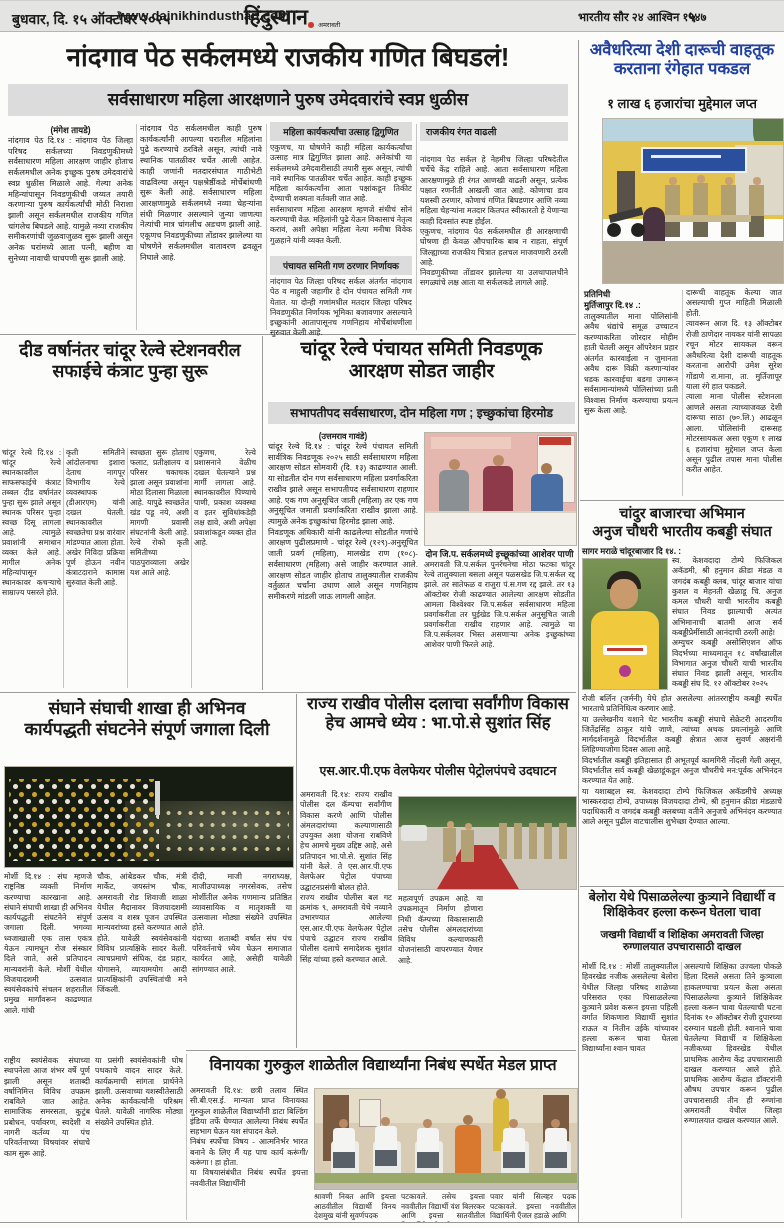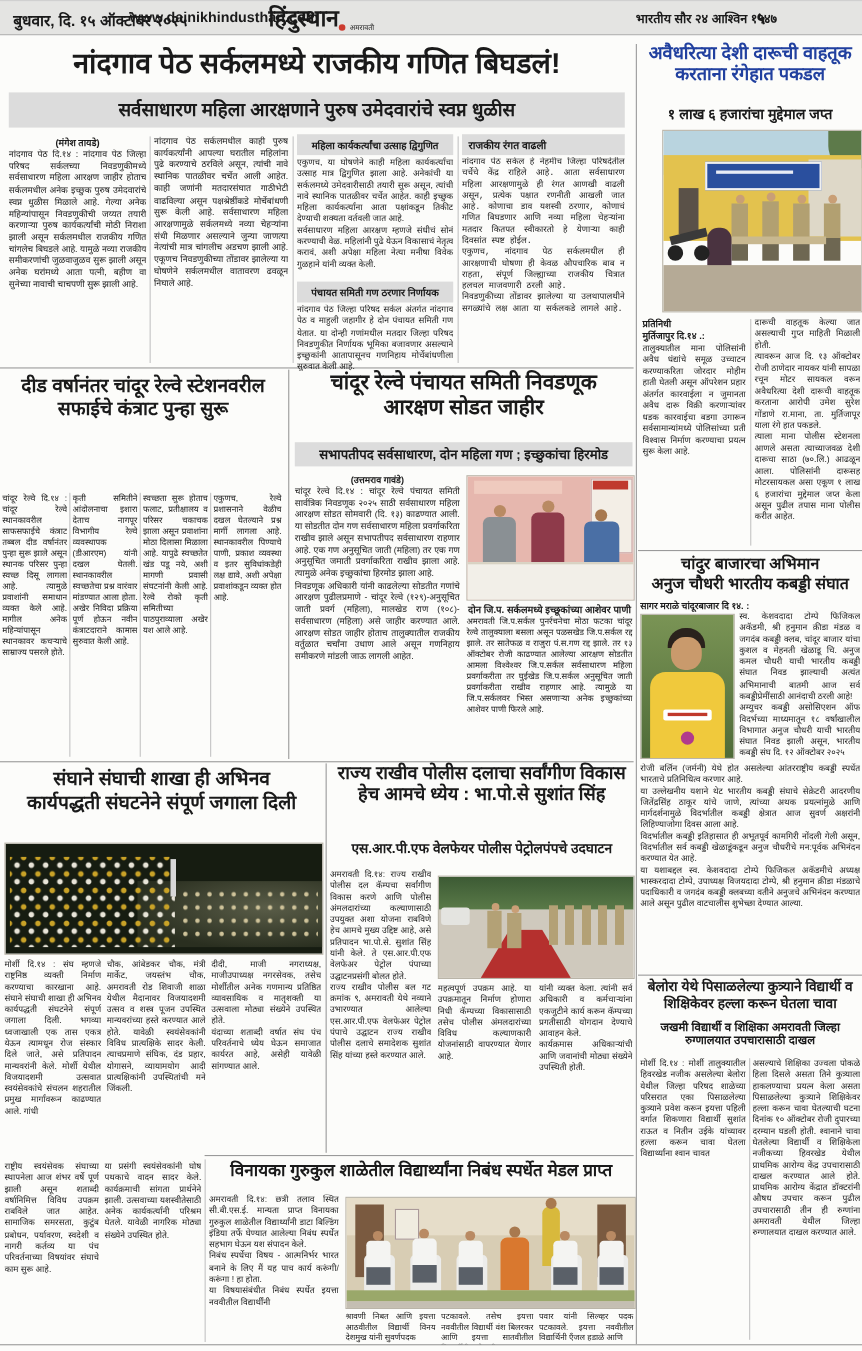--- a/index.html
+++ b/index.html
@@ -54,21 +54,21 @@
   <div class="abs" style="left:270px;top:122px;width:142px;">
     <div class="band ctr b" style="font-size:9px;padding:3px 2px;">महिला कार्यकर्त्यांचा उत्साह द्विगुणित</div>
     <div class="just" style="height:110px;font-size:7.8px;line-height:1.32;margin-top:2px;">एकुणच, या घोषणेने काही महिला कार्यकर्त्यांचा उत्साह मात्र द्विगुणित झाला आहे. अनेकांची या सर्कलमध्ये उमेदवारीसाठी तयारी सुरू असून, त्यांची नावे स्थानिक पातळीवर चर्चेत आहेत. काही इच्छुक महिला कार्यकर्त्यांना आता पक्षांकडून तिकीट देण्याची शक्यता वर्तवली जात आहे.
 सर्वसाधारण महिला आरक्षण म्हणजे संधीचं सोनं करण्याची वेळ. महिलांनी पुढे येऊन विकासाचं नेतृत्व करावं, अशी अपेक्षा महिला नेत्या मनीषा विवेक गुळहाने यांनी व्यक्त केली.</div>
     <div class="band ctr b" style="font-size:9px;padding:3px 2px;margin-top:3px;">पंचायत समिती गण ठरणार निर्णायक</div>
     <div class="just" style="height:60px;font-size:7.8px;line-height:1.32;margin-top:2px;">नांदगाव पेठ जिल्हा परिषद सर्कल अंतर्गत नांदगाव पेठ व माहुली जहागीर हे दोन पंचायत समिती गण येतात. या दोन्ही गणांमधील मतदार जिल्हा परिषद निवडणुकीत निर्णायक भूमिका बजावणार असल्याने इच्छुकांनी आतापासूनच गणनिहाय मोर्चेबांधणीला सुरुवात केली आहे.</div>
   </div>
 
   <div class="abs" style="left:420px;top:122px;width:148px;">
     <div class="band b" style="font-size:9.5px;padding:3px 6px;">राजकीय रंगत वाढली</div>
-    <div class="just" style="height:188px;font-size:7.8px;line-height:1.32;margin-top:2px;font-family:Liberation Mono, monospace;">नांदगाव पेठ सर्कल हे नेहमीच जिल्हा परिषदेतील चर्चेचे केंद्र राहिले आहे. आता सर्वसाधारण महिला आरक्षणामुळे ही रंगत आणखी वाढली असून, प्रत्येक पक्षात रणनीती आखली जात आहे. कोणाचा डाव यशस्वी ठरणार, कोणाचं गणित बिघडणार आणि नव्या महिला चेहऱ्यांना मतदार कितपत स्वीकारतो हे येणाऱ्या काही दिवसांत स्पष्ट होईल.
+    <div class="just" style="height:188px;font-size:7.8px;line-height:1.32;margin-top:14px;">नांदगाव पेठ सर्कल हे नेहमीच जिल्हा परिषदेतील चर्चेचे केंद्र राहिले आहे. आता सर्वसाधारण महिला आरक्षणामुळे ही रंगत आणखी वाढली असून, प्रत्येक पक्षात रणनीती आखली जात आहे. कोणाचा डाव यशस्वी ठरणार, कोणाचं गणित बिघडणार आणि नव्या महिला चेहऱ्यांना मतदार कितपत स्वीकारतो हे येणाऱ्या काही दिवसांत स्पष्ट होईल.
 एकुणच, नांदगाव पेठ सर्कलमधील ही आरक्षणाची घोषणा ही केवळ औपचारिक बाब न राहता, संपूर्ण जिल्ह्याच्या राजकीय चित्रात हलचल माजवणारी ठरली आहे.
 निवडणुकीच्या तोंडावर झालेल्या या उलथापालथीने सगळ्यांचे लक्ष आता या सर्कलकडे लागले आहे.</div>
   </div>
 
   <div class="abs rule-l" style="left:136px;top:124px;width:1px;height:206px;"></div>
   <div class="abs rule-l" style="left:266px;top:124px;width:1px;height:206px;"></div>
   <div class="abs rule-l" style="left:416px;top:124px;width:1px;height:206px;"></div>
 
   <div class="abs hl ctr" style="left:582px;top:40px;width:200px;font-size:16.5px;color:#21409f;">अवैधरित्या देशी दारूची वाहतूक
 करताना रंगेहात पकडल</div>
@@ -191,22 +191,20 @@
     <div class="s" style="left:38px;top:48px;width:82px;height:44px;background:#b5302e;clip-path:polygon(32% 0,68% 0,100% 100%,0 100%);"></div>
     <div class="s" style="left:2px;top:28px;width:26px;height:16px;background:#e4e4e0;border-radius:3px;"></div>
     <div class="s" style="left:48px;top:24px;width:7px;height:7px;border-radius:50%;background:#c99f76;"></div>
     <div class="s" style="left:44px;top:31px;width:13px;height:34px;background:#b3a176;"></div>
     <div class="s" style="left:66px;top:26px;width:7px;height:7px;border-radius:50%;background:#c99f76;"></div>
     <div class="s" style="left:62px;top:33px;width:13px;height:32px;background:#b3a176;"></div>
     <div class="s" style="left:100px;top:26px;width:72px;height:36px;background:repeating-linear-gradient(90deg,#b3a176 0 8px,transparent 8px 15px);"></div>
   </div>
 
   <div class="abs just" style="left:398px;top:894px;width:85px;height:152px;font-size:7.8px;line-height:1.32;">महत्वपूर्ण उपक्रम आहे. या उपक्रमातून निर्माण होणारा निधी कॅम्पच्या विकासासाठी तसेच पोलीस अंमलदारांच्या विविध कल्याणकारी योजनांसाठी वापरण्यात येणार आहे.</div>
-  <div class="abs just" style="left:490px;top:894px;width:85px;height:152px;font-size:7.8px;line-height:1.32;">यांनी व्यक्त केला. त्यांनी सर्व अधिकारी व कर्मचाऱ्यांना एकजुटीने कार्य करून कॅम्पच्या प्रगतीसाठी योगदान देण्याचे आवाहन केले.
-कार्यक्रमास अधिकाऱ्यांची आणि जवानांची मोठ्या संख्येने उपस्थिती होती.</div>
 
   <div class="abs hl ctr" style="left:582px;top:890px;width:200px;font-size:12.5px;">बेलोरा येथे पिसाळलेल्या कुत्र्याने विद्यार्थी व
 शिक्षिकेवर हल्ला करून घेतला चावा</div>
   <div class="abs hl ctr" style="left:582px;top:928px;width:200px;font-size:10.5px;">जखमी विद्यार्थी व शिक्षिका अमरावती जिल्हा
 रुग्णालयात उपचारासाठी दाखल</div>
   <div class="abs just" style="left:582px;top:962px;width:96px;height:258px;font-size:7.8px;line-height:1.32;">मोर्शी दि.१४ : मोर्शी तालुक्यातील हिवरखेड नजीक असलेल्या बेलोरा येथील जिल्हा परिषद शाळेच्या परिसरात एका पिसाळलेल्या कुत्र्याने प्रवेश करून इयत्ता पहिली वर्गात शिकणारा विद्यार्थी सुशांत राऊत व नितीन उईके यांच्यावर हल्ला करून चावा घेतला विद्यार्थ्यांना श्वान चावत</div>
   <div class="abs just" style="left:684px;top:962px;width:98px;height:258px;font-size:7.8px;line-height:1.32;">असल्याचे शिक्षिका उज्वला पोकळे हिला दिसले असता तिने कुत्र्याला हाकलण्याचा प्रयत्न केला असता पिसाळलेल्या कुत्र्याने शिक्षिकेवर हल्ला करून चावा घेतल्याची घटना दिनांक १० ऑक्टोबर रोजी दुपारच्या दरम्यान घडली होती. श्वानाने चावा घेतलेल्या विद्यार्थी व शिक्षिकेला नजीकच्या हिवरखेड येथील प्राथमिक आरोग्य केंद्र उपचारासाठी दाखल करण्यात आले होते. प्राथमिक आरोग्य केंद्रात डॉक्टरांनी औषध उपचार करून पुढील उपचारासाठी तीन ही रुग्णांना अमरावती येथील जिल्हा रुग्णालयात दाखल करण्यात आले.</div>
   <div class="abs rule-l" style="left:681px;top:962px;width:1px;height:256px;"></div>
 
   <div class="abs hl ctr" style="left:190px;top:1056px;width:386px;font-size:15.5px;white-space:nowrap;">विनायका गुरुकुल शाळेतील विद्यार्थ्यांना निबंध स्पर्धेत मेडल प्राप्त</div>

